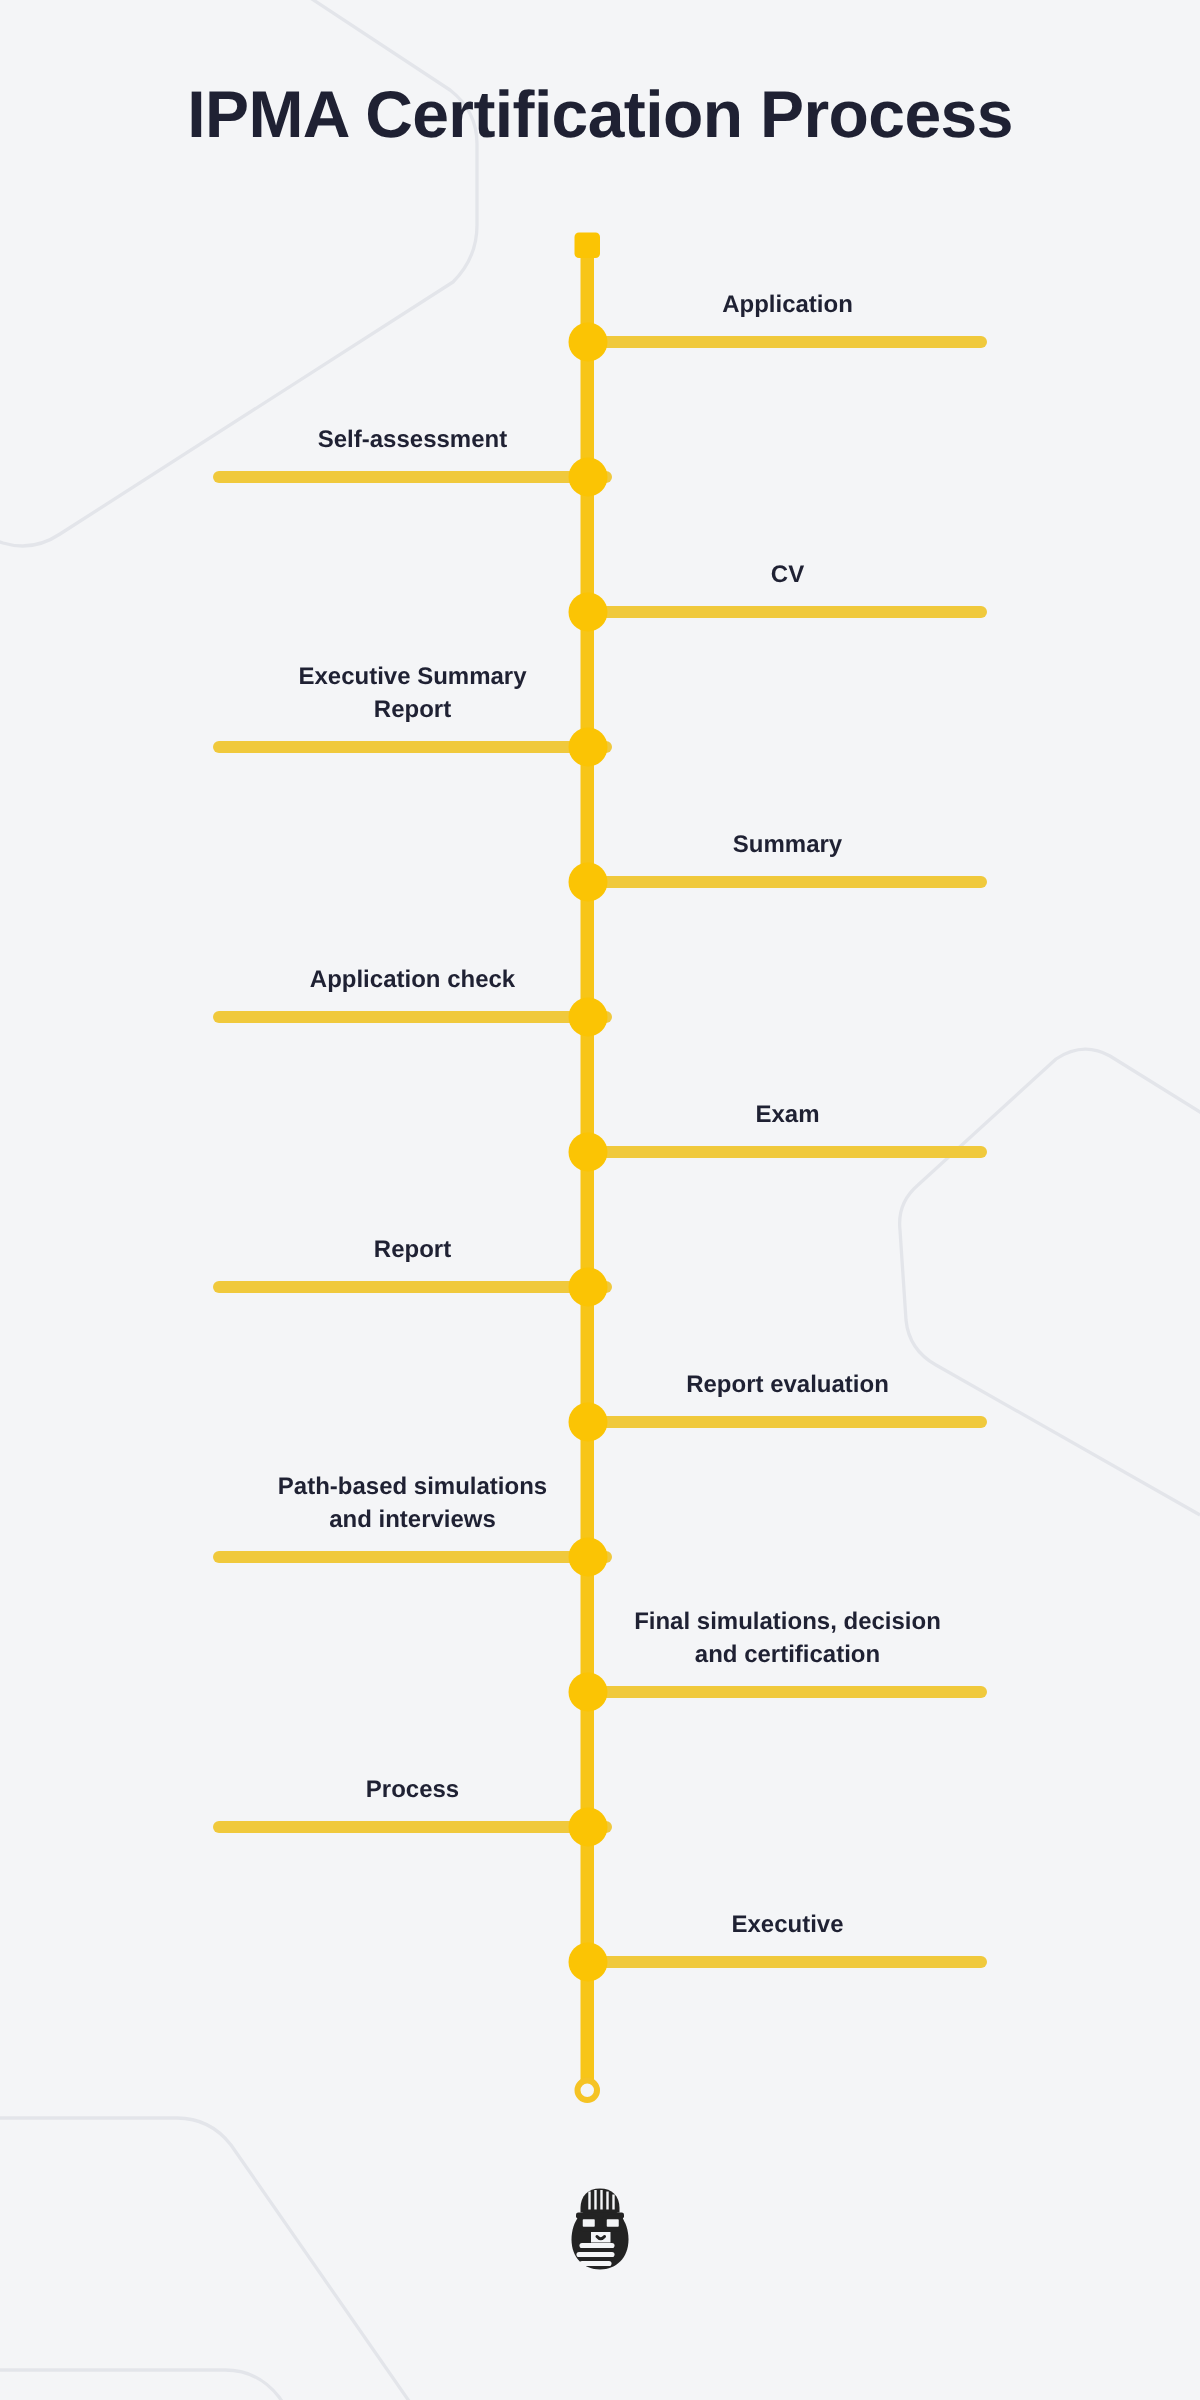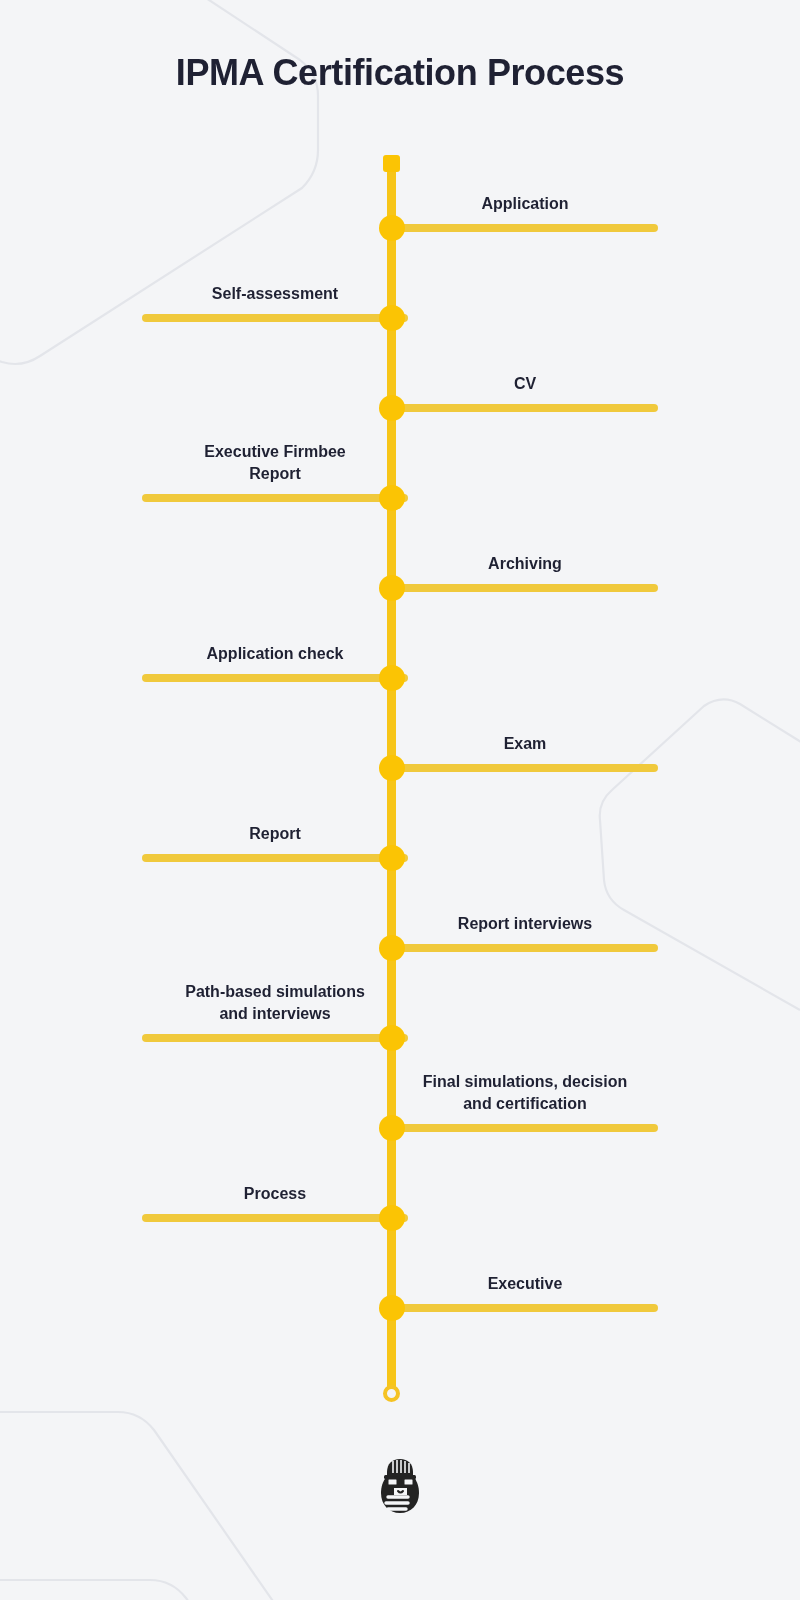--- a/index.html
+++ b/index.html
@@ -18,21 +18,21 @@
   }
 
   
   .bg-deco { position:absolute; inset:0; pointer-events:none; z-index:0; }
 
   
   .title {
     position:absolute;
     top:52px; left:0; right:0;
     text-align:center;
-    font-size:36px;
+    font-size:44px;
     font-weight:bold;
     letter-spacing:-0.4px;
     color:#1f2133;
     z-index:5;
   }
 
   
   .timeline {
     position:absolute;
     top:0; left:0;
@@ -165,28 +165,28 @@
 
   <div class="step right" style="top:408px">
     <div class="arm"></div>
     <div class="node"></div>
     <div class="label">CV</div>
   </div>
 
   <div class="step left" style="top:498px">
     <div class="arm"></div>
     <div class="node"></div>
-    <div class="label">Executive Firmbee
+    <div class="label">Executive Summary
 Report</div>
   </div>
 
   <div class="step right" style="top:588px">
     <div class="arm"></div>
     <div class="node"></div>
-    <div class="label">Archiving</div>
+    <div class="label">Summary</div>
   </div>
 
   <div class="step left" style="top:678px">
     <div class="arm"></div>
     <div class="node"></div>
     <div class="label">Application check</div>
   </div>
 
   <div class="step right" style="top:768px">
     <div class="arm"></div>
@@ -196,21 +196,21 @@
 
   <div class="step left" style="top:858px">
     <div class="arm"></div>
     <div class="node"></div>
     <div class="label">Report</div>
   </div>
 
   <div class="step right" style="top:948px">
     <div class="arm"></div>
     <div class="node"></div>
-    <div class="label">Report interviews</div>
+    <div class="label">Report evaluation</div>
   </div>
 
   <div class="step left" style="top:1038px">
     <div class="arm"></div>
     <div class="node"></div>
     <div class="label">Path-based simulations
 and interviews</div>
   </div>
 
   <div class="step right" style="top:1128px">

